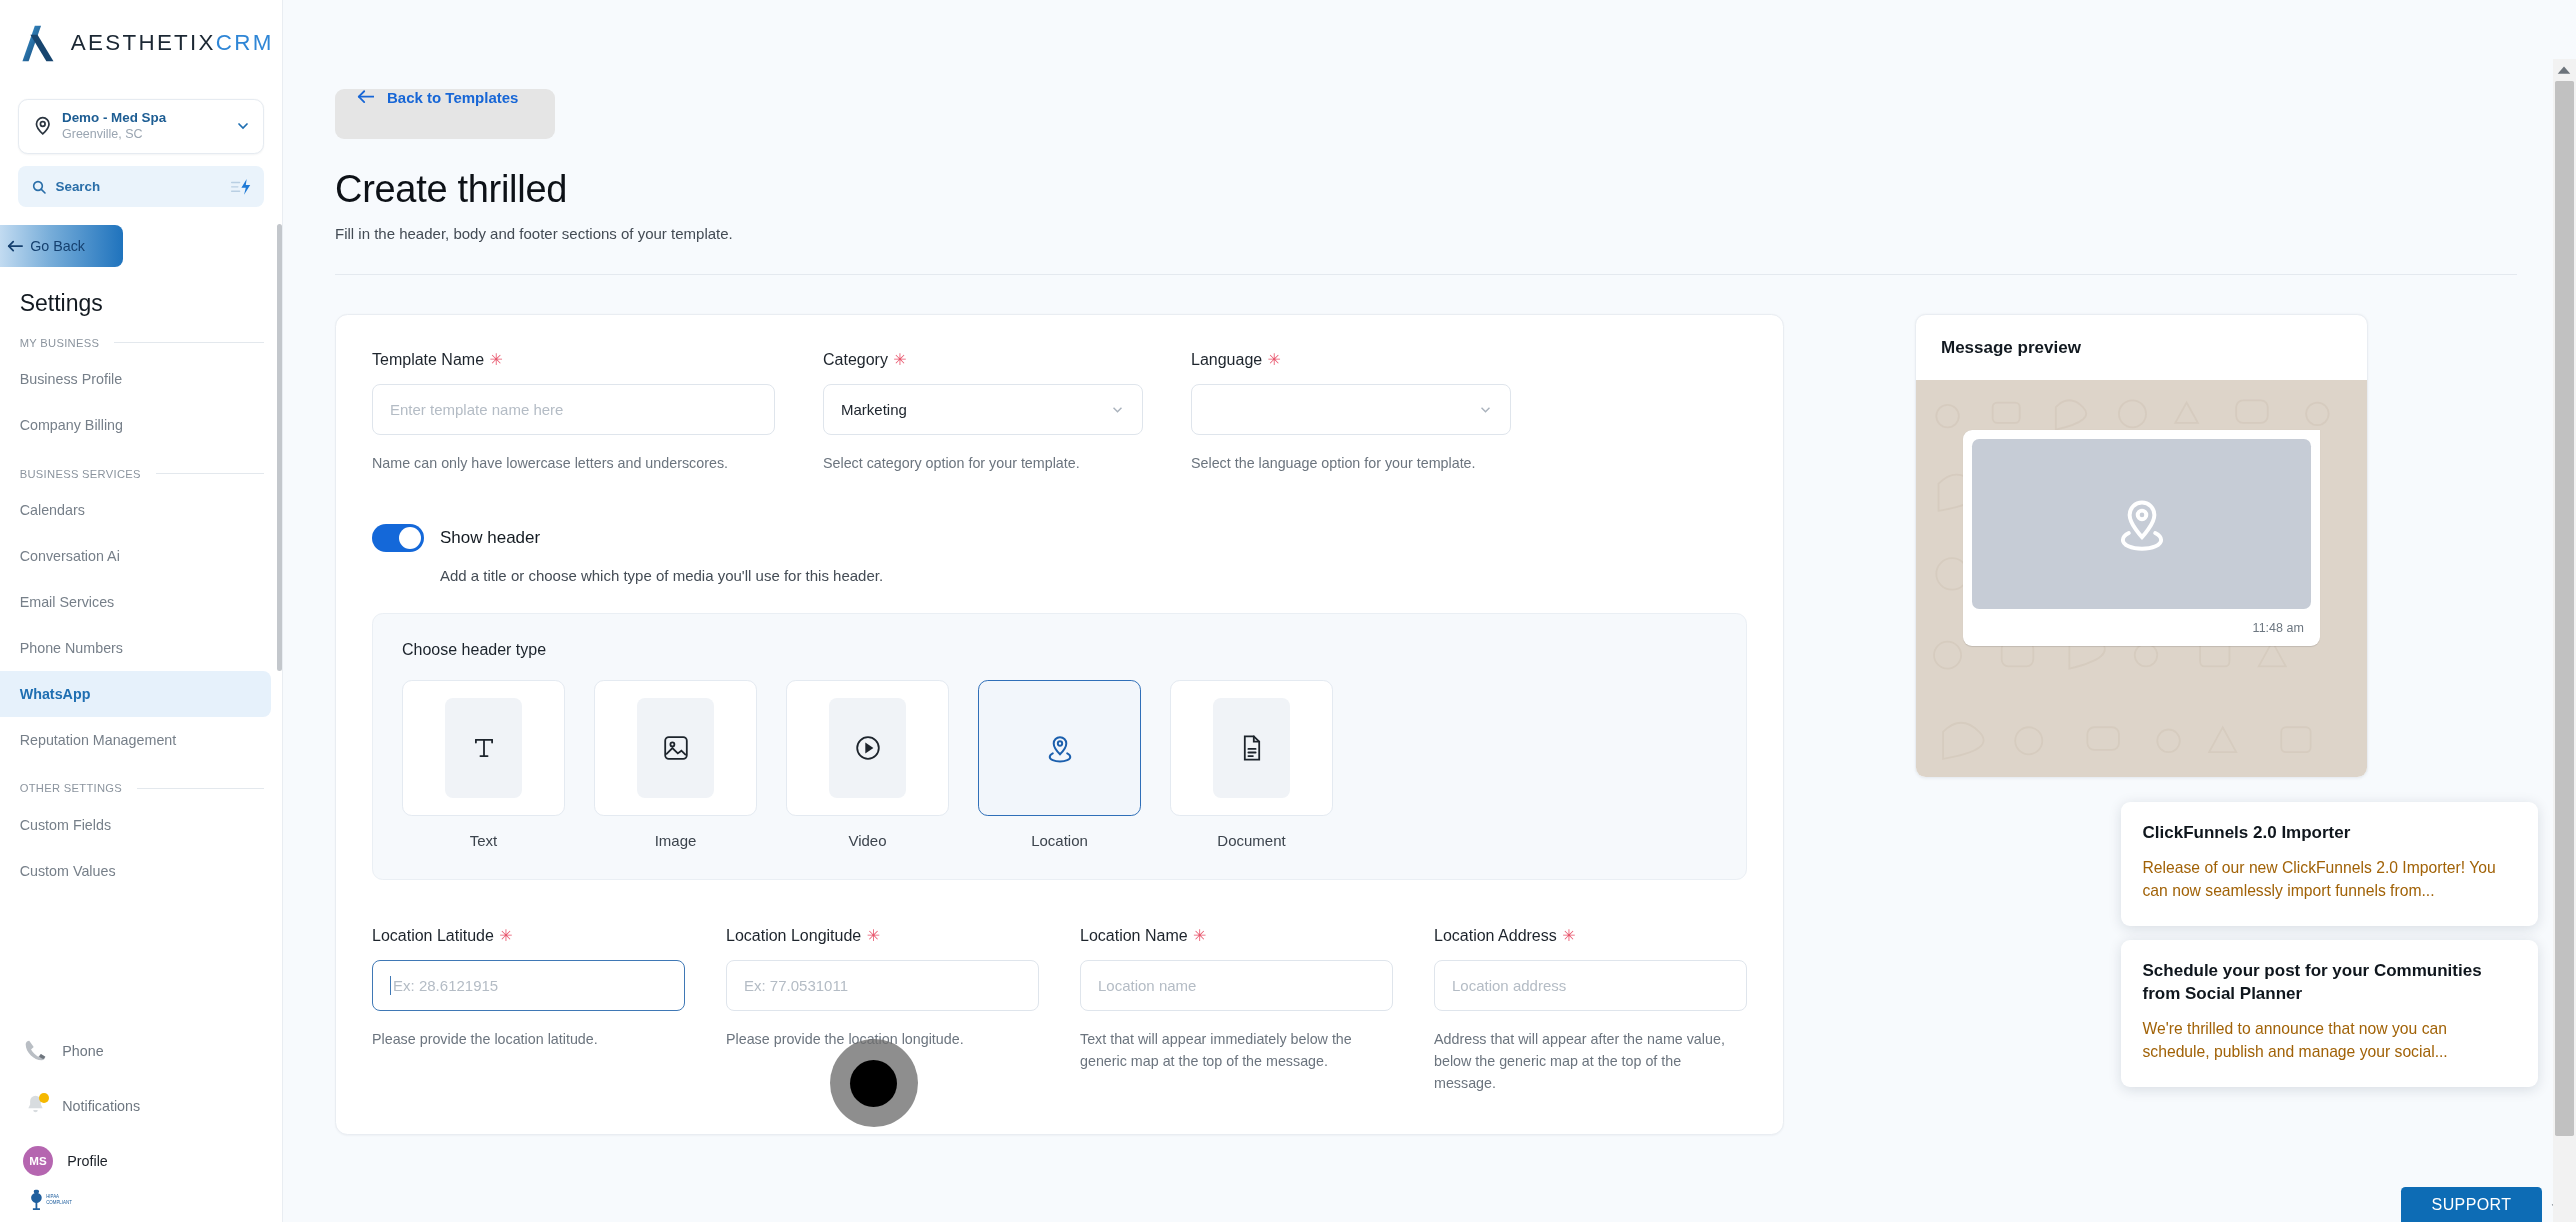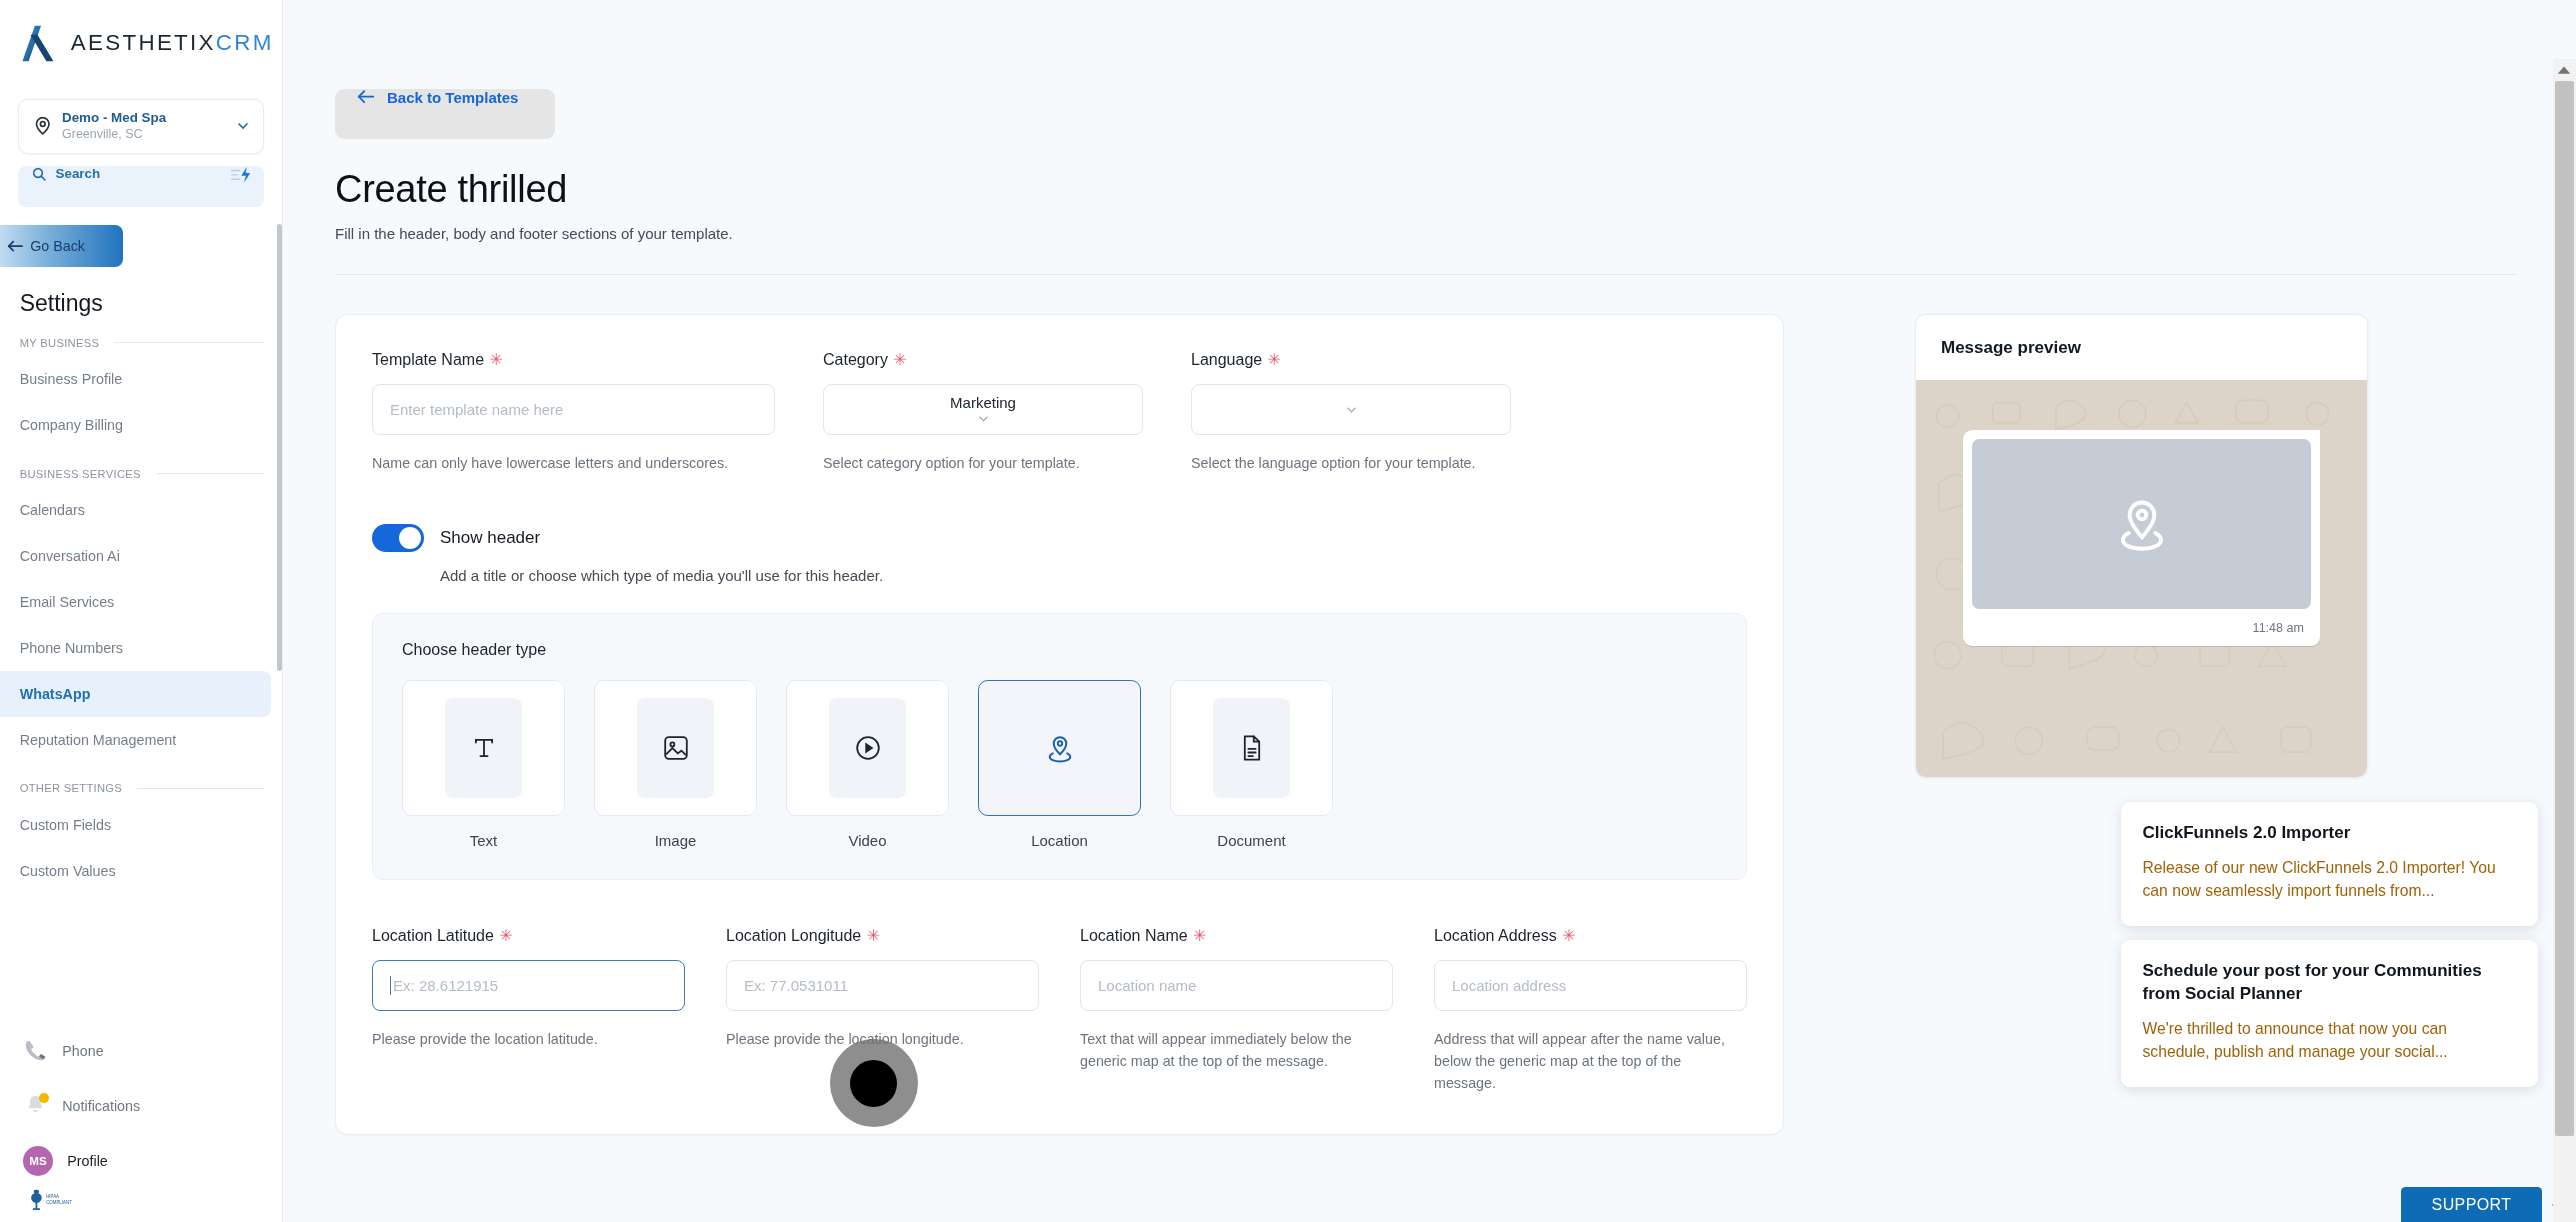--- a/index.html
+++ b/index.html
@@ -41,21 +41,21 @@
   }
   .pin-ic { width: 21.5px; height: 21.5px; flex: 0 0 21.5px; margin-right: 9px; }
   .loc-txt { flex: 1; min-width: 0; }
   .loc-name { font-size: 13.4px; font-weight: 700; color: #1d5d93; line-height: 1.15; }
   .loc-sub { font-size: 12.5px; color: #9aa5b1; line-height: 1.3; }
   .chev { width: 16px; height: 16px; flex: 0 0 16px; }
 
   .search-box {
     margin: 12.5px 18px 0 18px; height: 41px;
     background: #eaf3fb; border-radius: 8px;
-    display: flex; padding: 0 12.5px; gap: 9px;
+    display: flex; align-items: center; padding: 0 12.5px; gap: 9px;
   }
   .search-box .mag { width: 16px; height: 16px; flex: 0 0 16px; }
   .search-lbl { font-size: 13.4px; color: #2a6ea8; font-weight: 600; flex: 1; }
   .bolt { width: 23px; height: 18px; flex: 0 0 23px; }
 
   .goback {
     margin: 18px 0 0 0; margin-left: -9px;
     width: 132px; height: 42px;
     border-radius: 8px;
     background: linear-gradient(90deg,#cfe3f5 0%,#77add9 45%,#1f73bd 100%);
@@ -136,21 +136,21 @@
   .fld-lbl { font-size: 16px; color: #1d242c; display: flex; align-items: center; gap: 5.4px; }
   .req { color: #e8546b; font-size: 16px; line-height: 1; }
   .inp {
     margin-top: 15px; height: 51px; border: 0.9px solid #dfe5ec; border-radius: 8px;
     background: #fff; display: flex; align-items: center; padding: 0 17px;
     font-size: 15px; color: #b4bcc5;
   }
   .inp.filled { color: #20272f; }
   .inp.focused { border-color: #3f78b5; }
   .inp .caret { width: 1.3px; height: 19.7px; background: #3f78b5; margin-right: 1.8px; }
-  .inp.sel { justify-content: center; flex-direction: column; }
+  .inp.sel { justify-content: space-between; }
   .sel-chev { width: 15px; height: 15px; color: #a9b2bc; flex: 0 0 15px; }
   .hint { margin-top: 17px; font-size: 14.3px; color: #6b747e; line-height: 1.55; }
 
   .toggle-row { margin-top: 50px; display: flex; align-items: center; gap: 16px; }
   .toggle {
     width: 52px; height: 28px; border-radius: 14.3px; background: #1468d9;
     position: relative; flex: 0 0 52px;
   }
   .toggle .knob {
     position: absolute; right: 2.7px; top: 2.7px; width: 22.4px; height: 22.4px;

